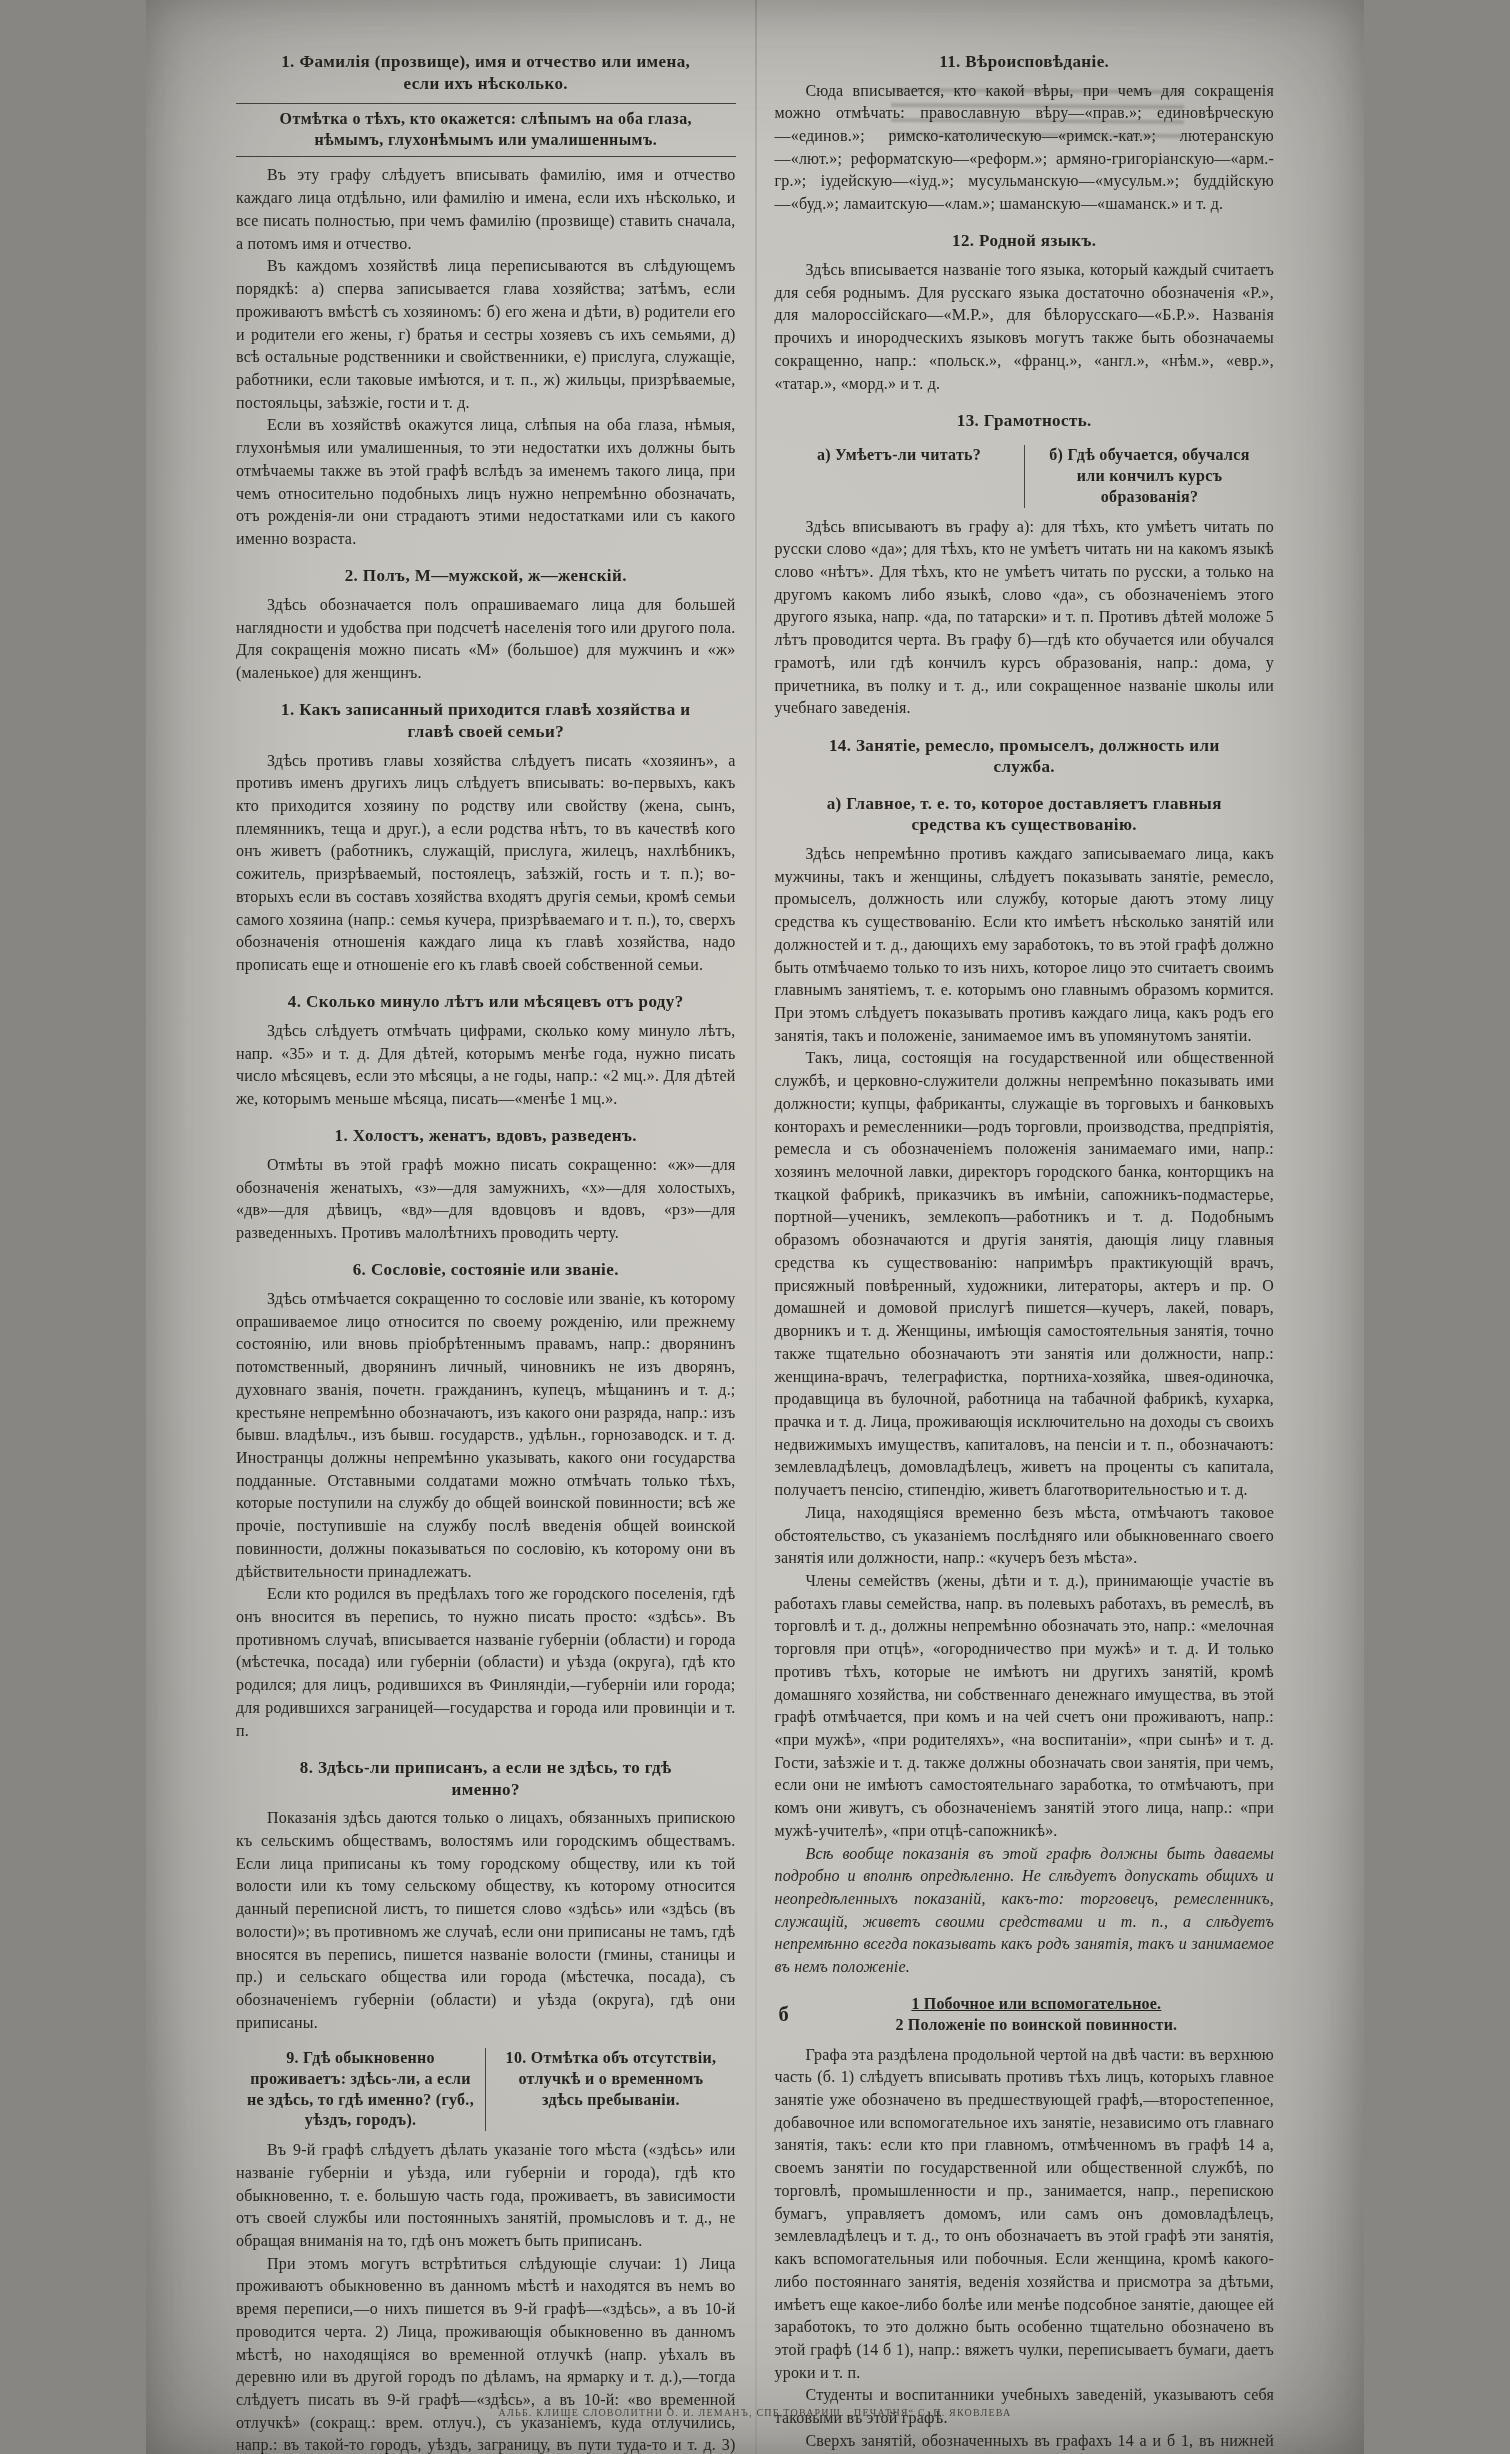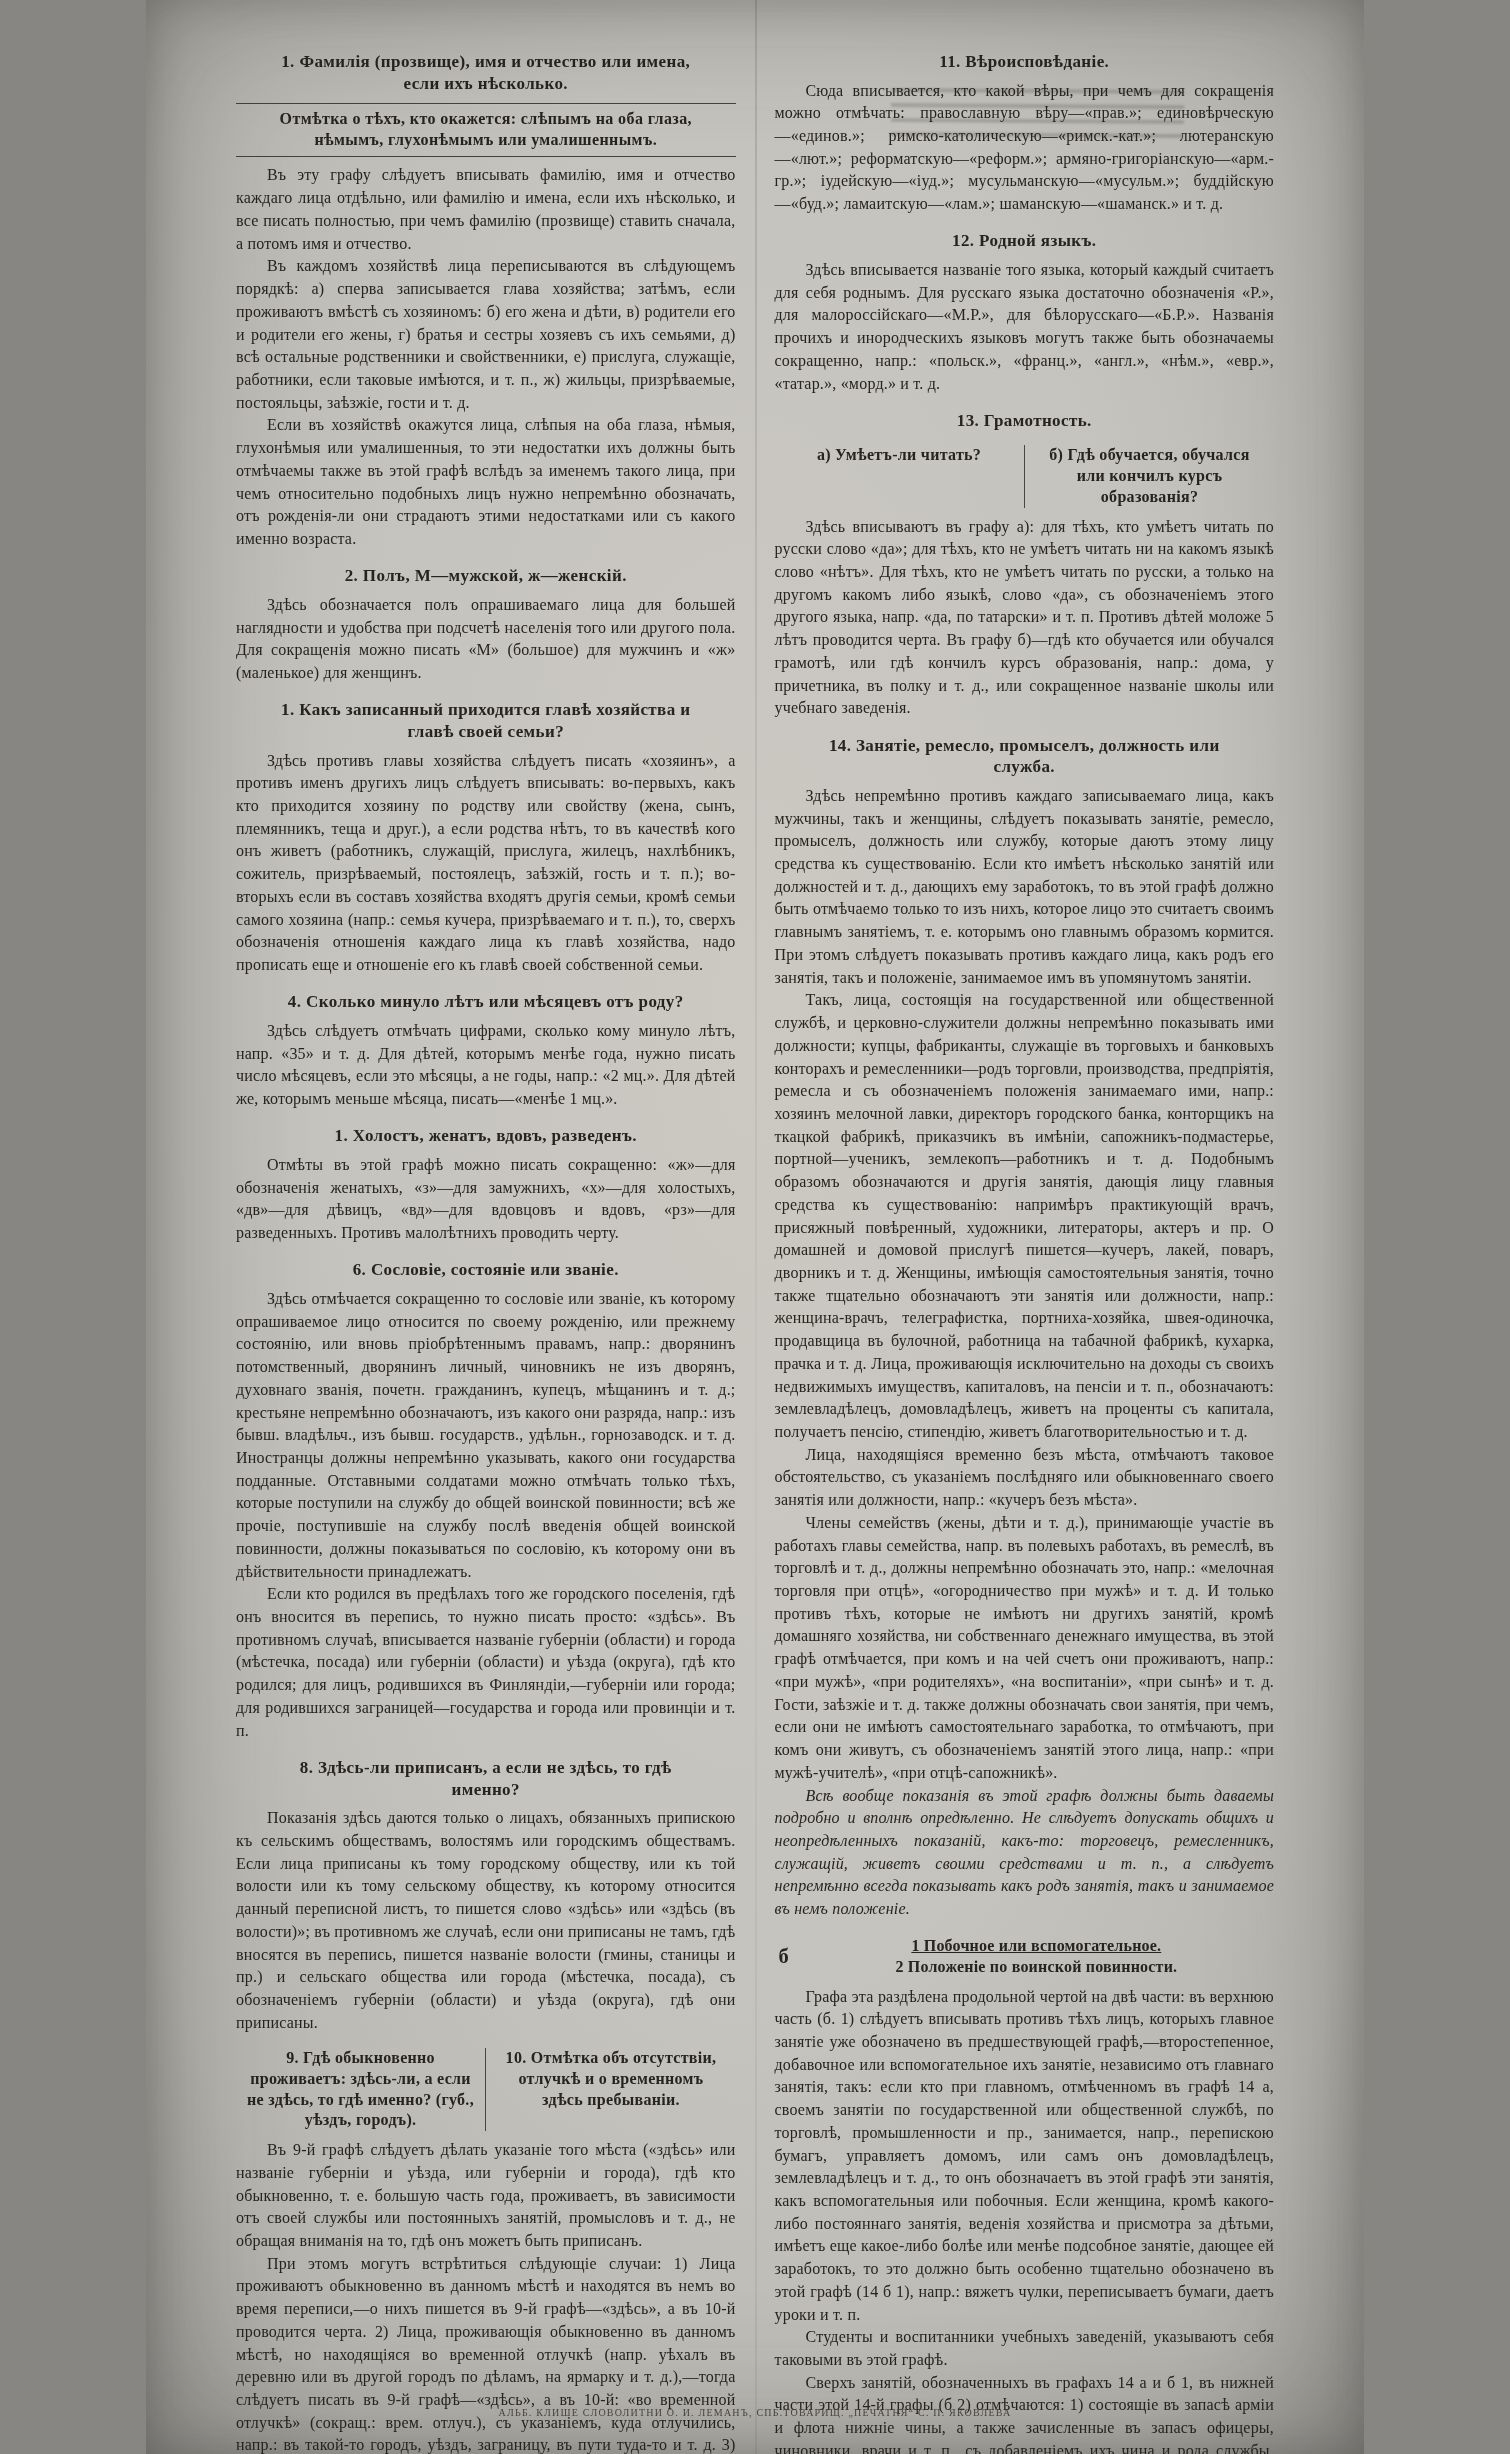--- a/index.html
+++ b/index.html
@@ -112,20 +112,21 @@
         <div class="pair">
           <div class="pair-cell">а) Умѣетъ-ли читать?</div>
           <div class="pair-div"></div>
           <div class="pair-cell">б) Гдѣ обучается, обучался или кончилъ курсъ образованія?</div>
         </div>
         <p>Здѣсь вписываютъ въ графу а): для тѣхъ, кто умѣетъ читать по русски слово «да»; для тѣхъ, кто не умѣетъ читать ни на какомъ языкѣ слово «нѣтъ». Для тѣхъ, кто не умѣетъ читать по русски, а только на другомъ какомъ либо языкѣ, слово «да», съ обозначеніемъ этого другого языка, напр. «да, по татарски» и т. п. Противъ дѣтей моложе 5 лѣтъ проводится черта. Въ графу б)—гдѣ кто обучается или обучался грамотѣ, или гдѣ кончилъ курсъ образованія, напр.: дома, у причетника, въ полку и т. д., или сокращенное названіе школы или учебнаго заведенія.</p>
       </section>
 
       <section>
         <div class="hd">14. Занятіе, ремесло, промыселъ, должность или служба.</div>
+        <div class="hd">а) Главное, т. е. то, которое доставляетъ главныя средства къ существованію.</div>
         <p>Здѣсь непремѣнно противъ каждаго записываемаго лица, какъ мужчины, такъ и женщины, слѣдуетъ показывать занятіе, ремесло, промыселъ, должность или службу, которые даютъ этому лицу средства къ существованію. Если кто имѣетъ нѣсколько занятій или должностей и т. д., дающихъ ему заработокъ, то въ этой графѣ должно быть отмѣчаемо только то изъ нихъ, которое лицо это считаетъ своимъ главнымъ занятіемъ, т. е. которымъ оно главнымъ образомъ кормится. При этомъ слѣдуетъ показывать противъ каждаго лица, какъ родъ его занятія, такъ и положеніе, занимаемое имъ въ упомянутомъ занятіи.</p>
         <p>Такъ, лица, состоящія на государственной или общественной службѣ, и церковно-служители должны непремѣнно показывать ими должности; купцы, фабриканты, служащіе въ торговыхъ и банковыхъ конторахъ и ремесленники—родъ торговли, производства, предпріятія, ремесла и съ обозначеніемъ положенія занимаемаго ими, напр.: хозяинъ мелочной лавки, директоръ городского банка, конторщикъ на ткацкой фабрикѣ, приказчикъ въ имѣніи, сапожникъ-подмастерье, портной—ученикъ, землекопъ—работникъ и т. д. Подобнымъ образомъ обозначаются и другія занятія, дающія лицу главныя средства къ существованію: напримѣръ практикующій врачъ, присяжный повѣренный, художники, литераторы, актеръ и пр. О домашней и домовой прислугѣ пишется—кучеръ, лакей, поваръ, дворникъ и т. д. Женщины, имѣющія самостоятельныя занятія, точно также тщательно обозначаютъ эти занятія или должности, напр.: женщина-врачъ, телеграфистка, портниха-хозяйка, швея-одиночка, продавщица въ булочной, работница на табачной фабрикѣ, кухарка, прачка и т. д. Лица, проживающія исключительно на доходы съ своихъ недвижимыхъ имуществъ, капиталовъ, на пенсіи и т. п., обозначаютъ: землевладѣлецъ, домовладѣлецъ, живетъ на проценты съ капитала, получаетъ пенсію, стипендію, живетъ благотворительностью и т. д.</p>
         <p>Лица, находящіяся временно безъ мѣста, отмѣчаютъ таковое обстоятельство, съ указаніемъ послѣдняго или обыкновеннаго своего занятія или должности, напр.: «кучеръ безъ мѣста».</p>
         <p>Члены семействъ (жены, дѣти и т. д.), принимающіе участіе въ работахъ главы семейства, напр. въ полевыхъ работахъ, въ ремеслѣ, въ торговлѣ и т. д., должны непремѣнно обозначать это, напр.: «мелочная торговля при отцѣ», «огородничество при мужѣ» и т. д. И только противъ тѣхъ, которые не имѣютъ ни другихъ занятій, кромѣ домашняго хозяйства, ни собственнаго денежнаго имущества, въ этой графѣ отмѣчается, при комъ и на чей счетъ они проживаютъ, напр.: «при мужѣ», «при родителяхъ», «на воспитаніи», «при сынѣ» и т. д. Гости, заѣзжіе и т. д. также должны обозначать свои занятія, при чемъ, если они не имѣютъ самостоятельнаго заработка, то отмѣчаютъ, при комъ они живутъ, съ обозначеніемъ занятій этого лица, напр.: «при мужѣ-учителѣ», «при отцѣ-сапожникѣ».</p>
         <p class="italic">Всѣ вообще показанія въ этой графѣ должны быть даваемы подробно и вполнѣ опредѣленно. Не слѣдуетъ допускать общихъ и неопредѣленныхъ показаній, какъ-то: торговецъ, ремесленникъ, служащій, живетъ своими средствами и т. п., а слѣдуетъ непремѣнно всегда показывать какъ родъ занятія, такъ и занимаемое въ немъ положеніе.</p>
       </section>
 
       <section>
         <div class="brace">
           <div class="brace-label">б</div>

